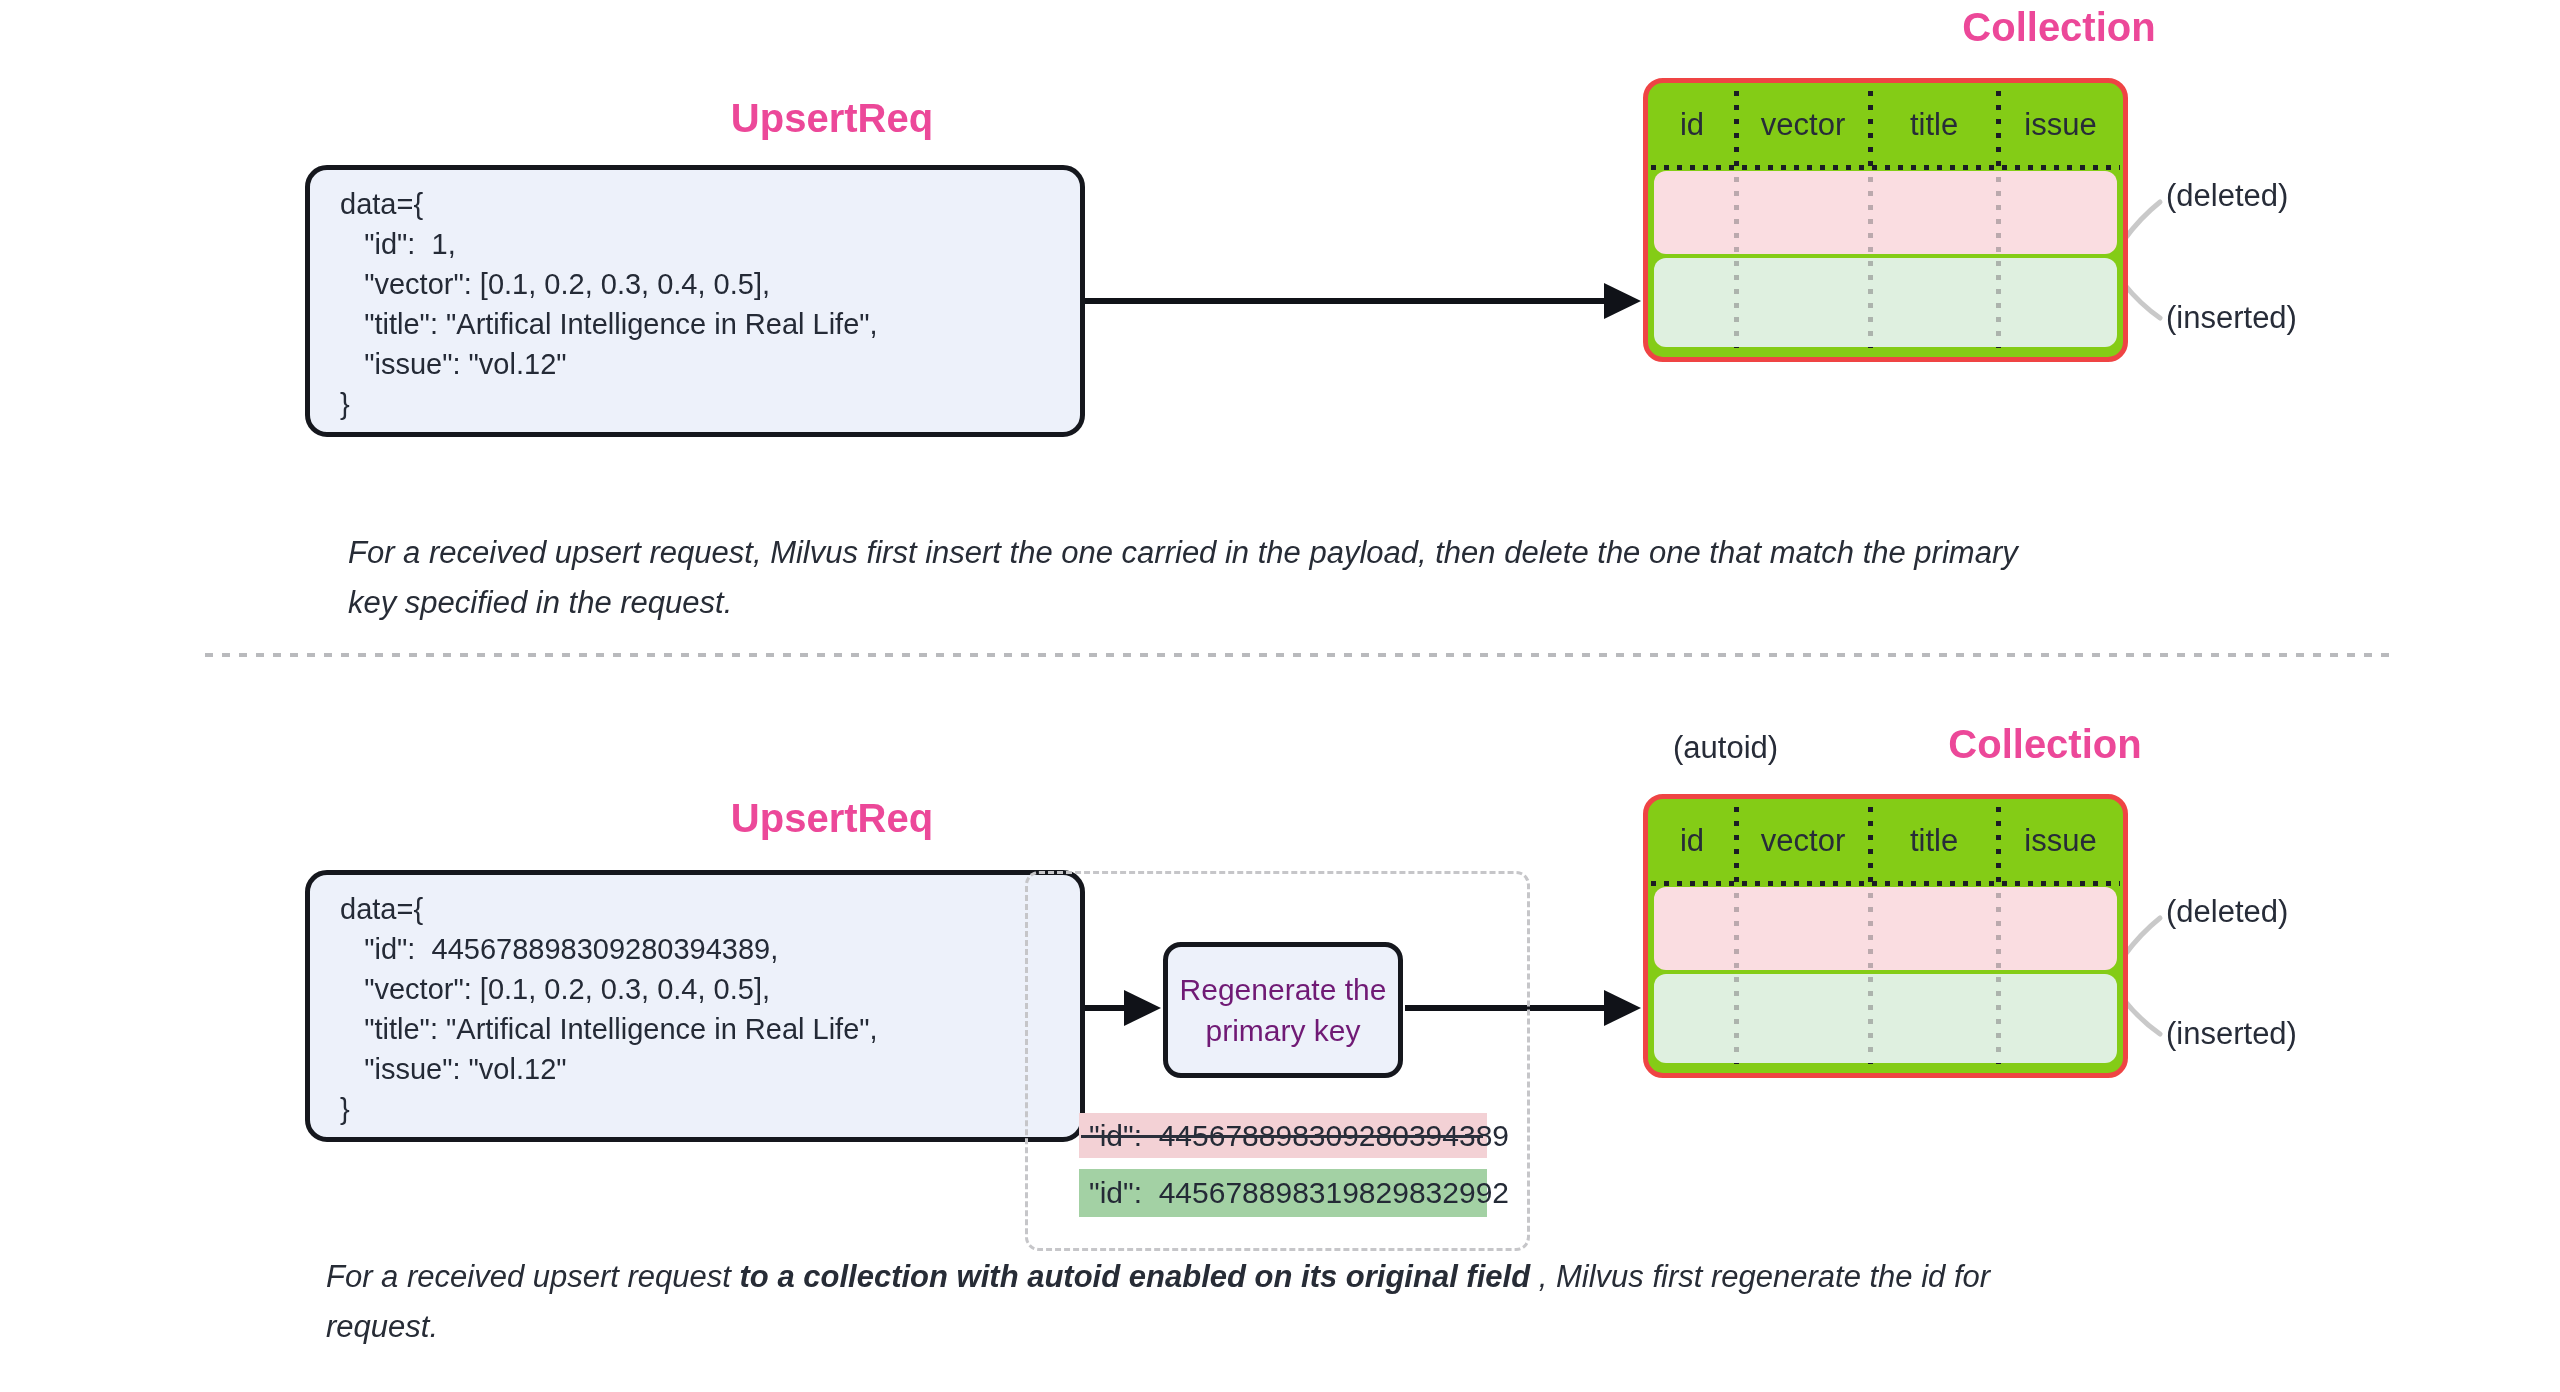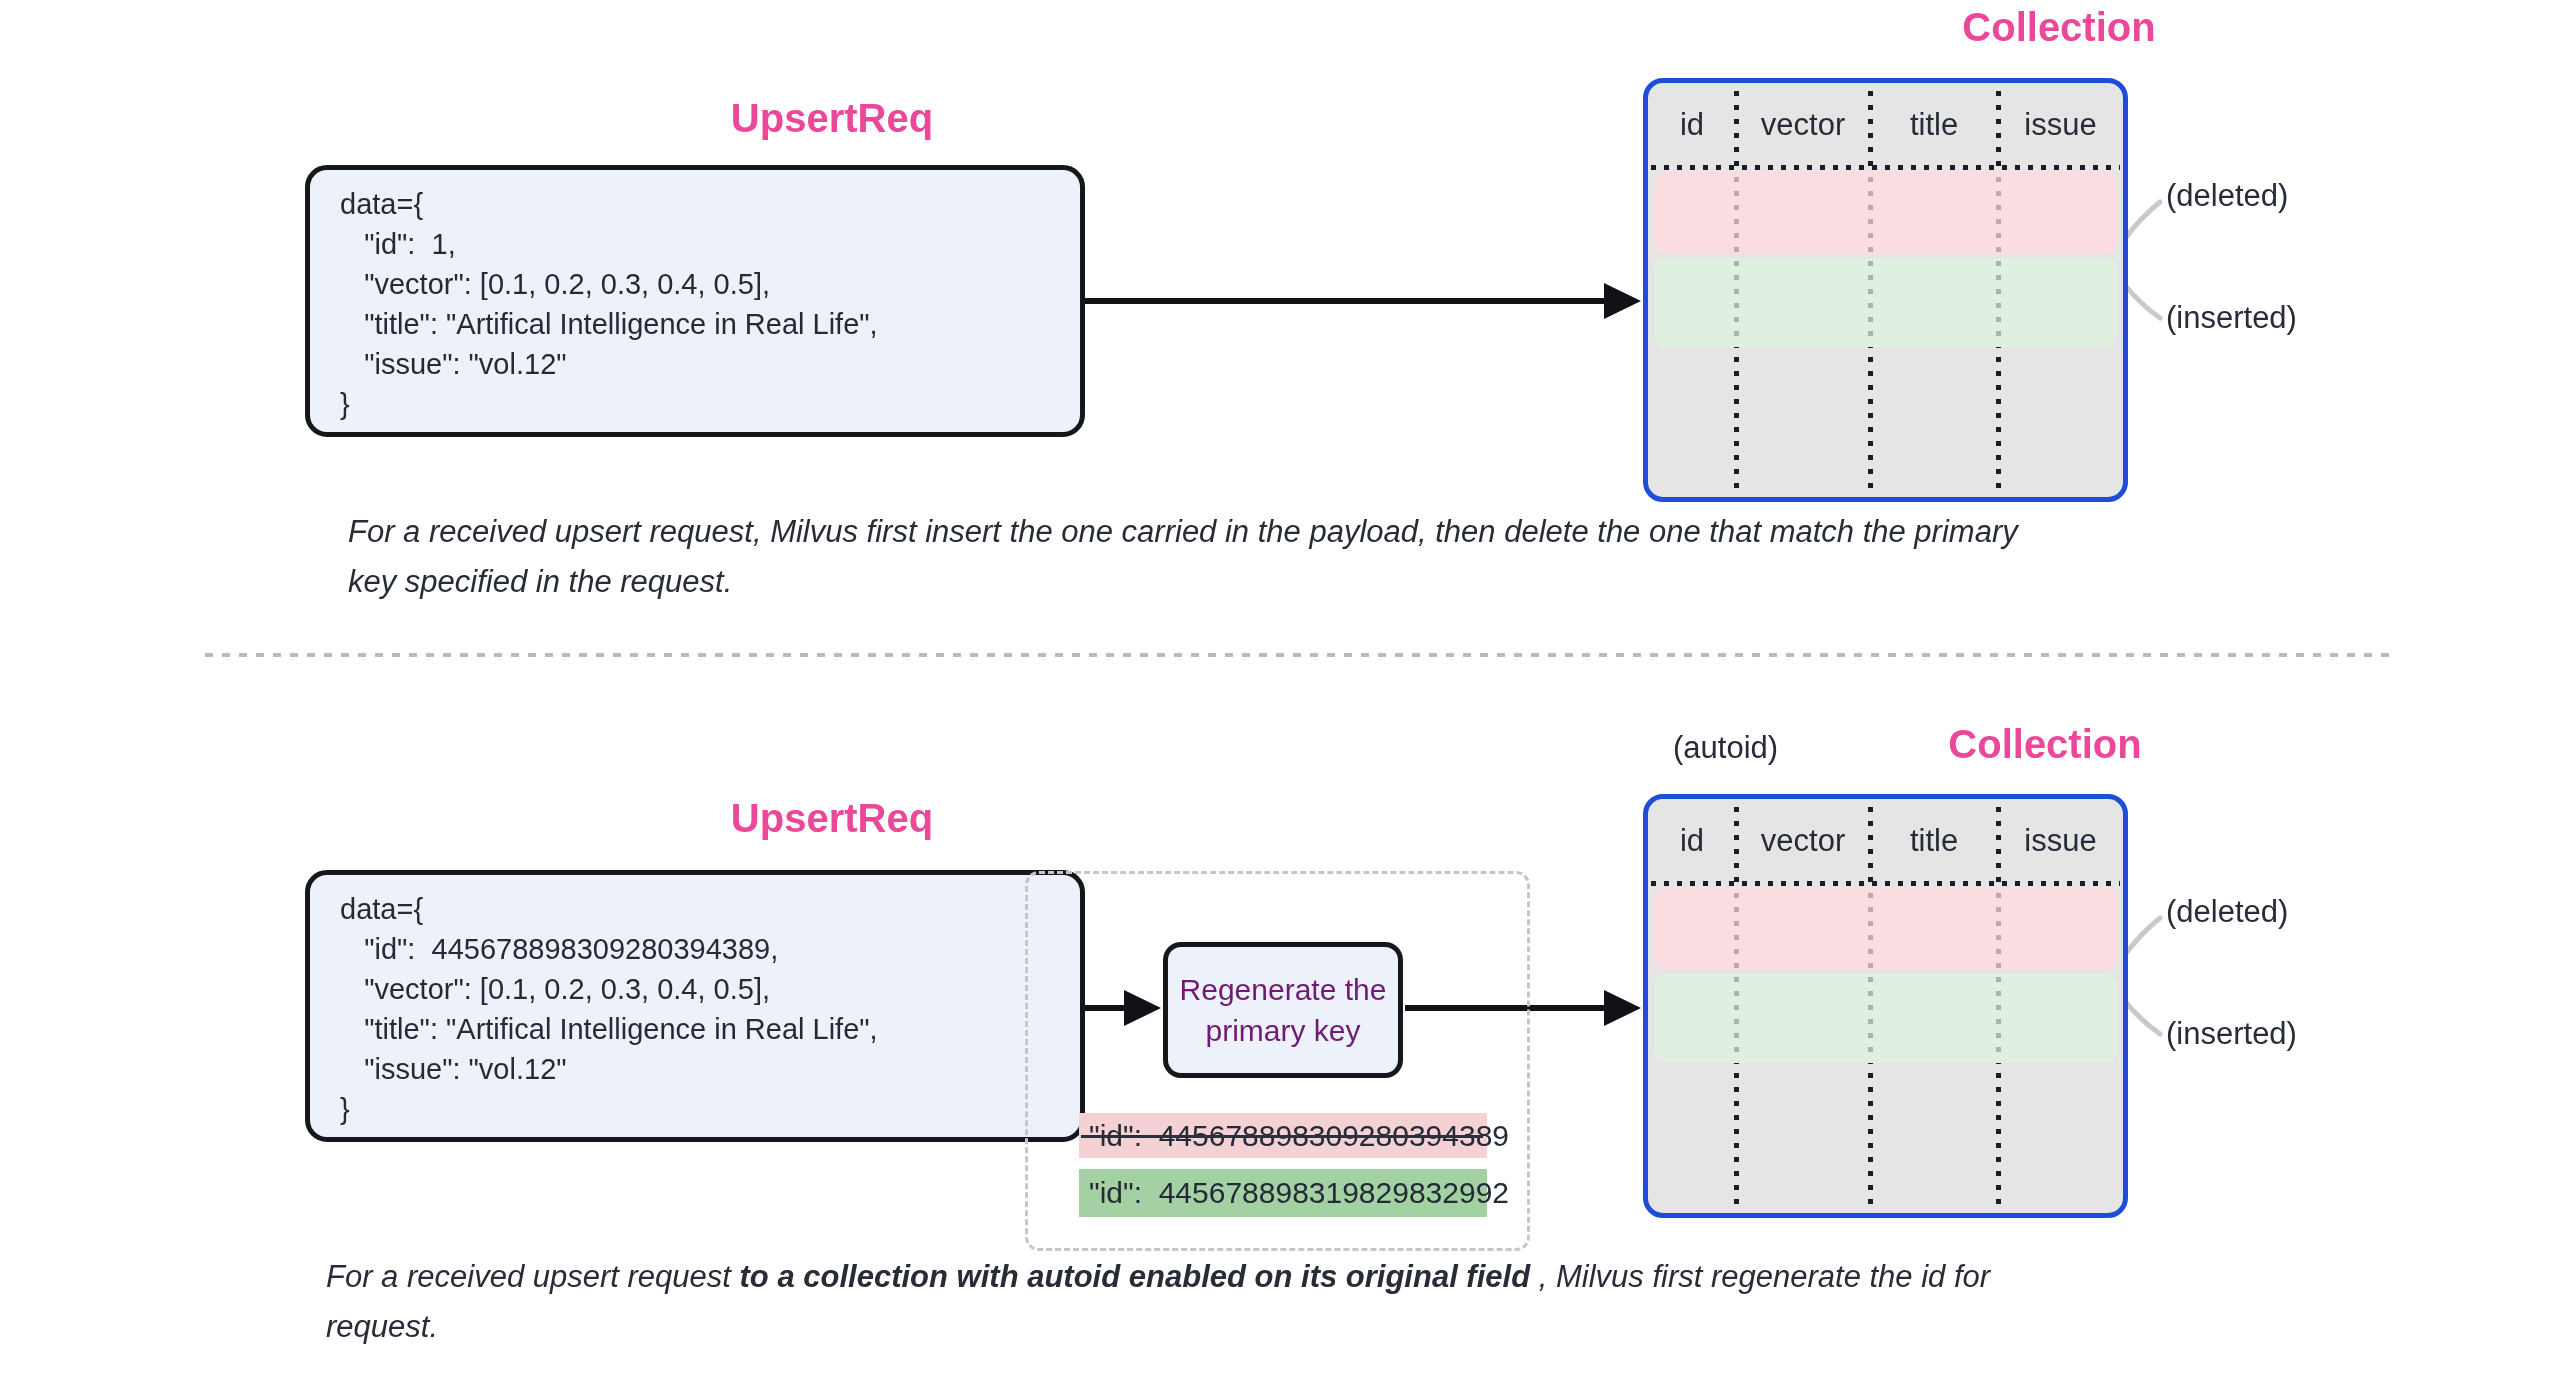--- a/index.html
+++ b/index.html
@@ -18,22 +18,22 @@
   }
 
   .codebox{
     position:absolute;width:780px;height:272px;background:#edf1fa;
     border:5px solid #15171d;border-radius:22px;box-sizing:border-box;
     padding:14px 0 0 30px;z-index:2;
   }
   .codeline{white-space:pre;font-size:29px;line-height:40px;color:#242a36;}
 
   .dtable{
-    position:absolute;width:485px;height:424px;background:#e5e5e5;
-    border:5px solid #1d4ed8;border-radius:20px;box-sizing:border-box;z-index:2;overflow:hidden;
+    position:absolute;width:485px;height:284px;background:#84cc16;
+    border:5px solid #ef4444;border-radius:20px;box-sizing:border-box;z-index:2;overflow:hidden;
   }
   .vdots{
     position:absolute;top:8px;bottom:8px;width:5px;z-index:1;
     background:repeating-linear-gradient(to bottom,#1b1d24 0 5px,transparent 5px 14px);
   }
   .vdots.faint{
     top:94px;height:164px;bottom:auto;z-index:3;
     background:repeating-linear-gradient(to bottom,rgba(110,106,110,0.45) 0 5px,transparent 5px 14px);
   }
   .hdots{
@@ -134,21 +134,21 @@
     <div class="trow deleted"></div>
     <div class="trow inserted"></div>
     <div class="vdots faint" style="left:86px;"></div>
     <div class="vdots faint" style="left:220px;"></div>
     <div class="vdots faint" style="left:348px;"></div>
   </div>
 
   <div class="side-label" style="left:2166px;top:178px;">(deleted)</div>
   <div class="side-label" style="left:2166px;top:300px;">(inserted)</div>
 
-  <div class="caption" style="left:348px;top:507px;">
+  <div class="caption" style="left:348px;top:528px;">
     <div>For a received upsert request, Milvus first insert the one carried in the payload, then delete the one that match the primary</div>
     <div>key specified in the request.</div>
   </div>
 
   <div class="divider"></div>
 
   <div class="section-title" style="left:832px;top:796px;">UpsertReq</div>
 
   <div class="codebox" style="left:305px;top:870px;">
     <div class="codeline">data={</div>

